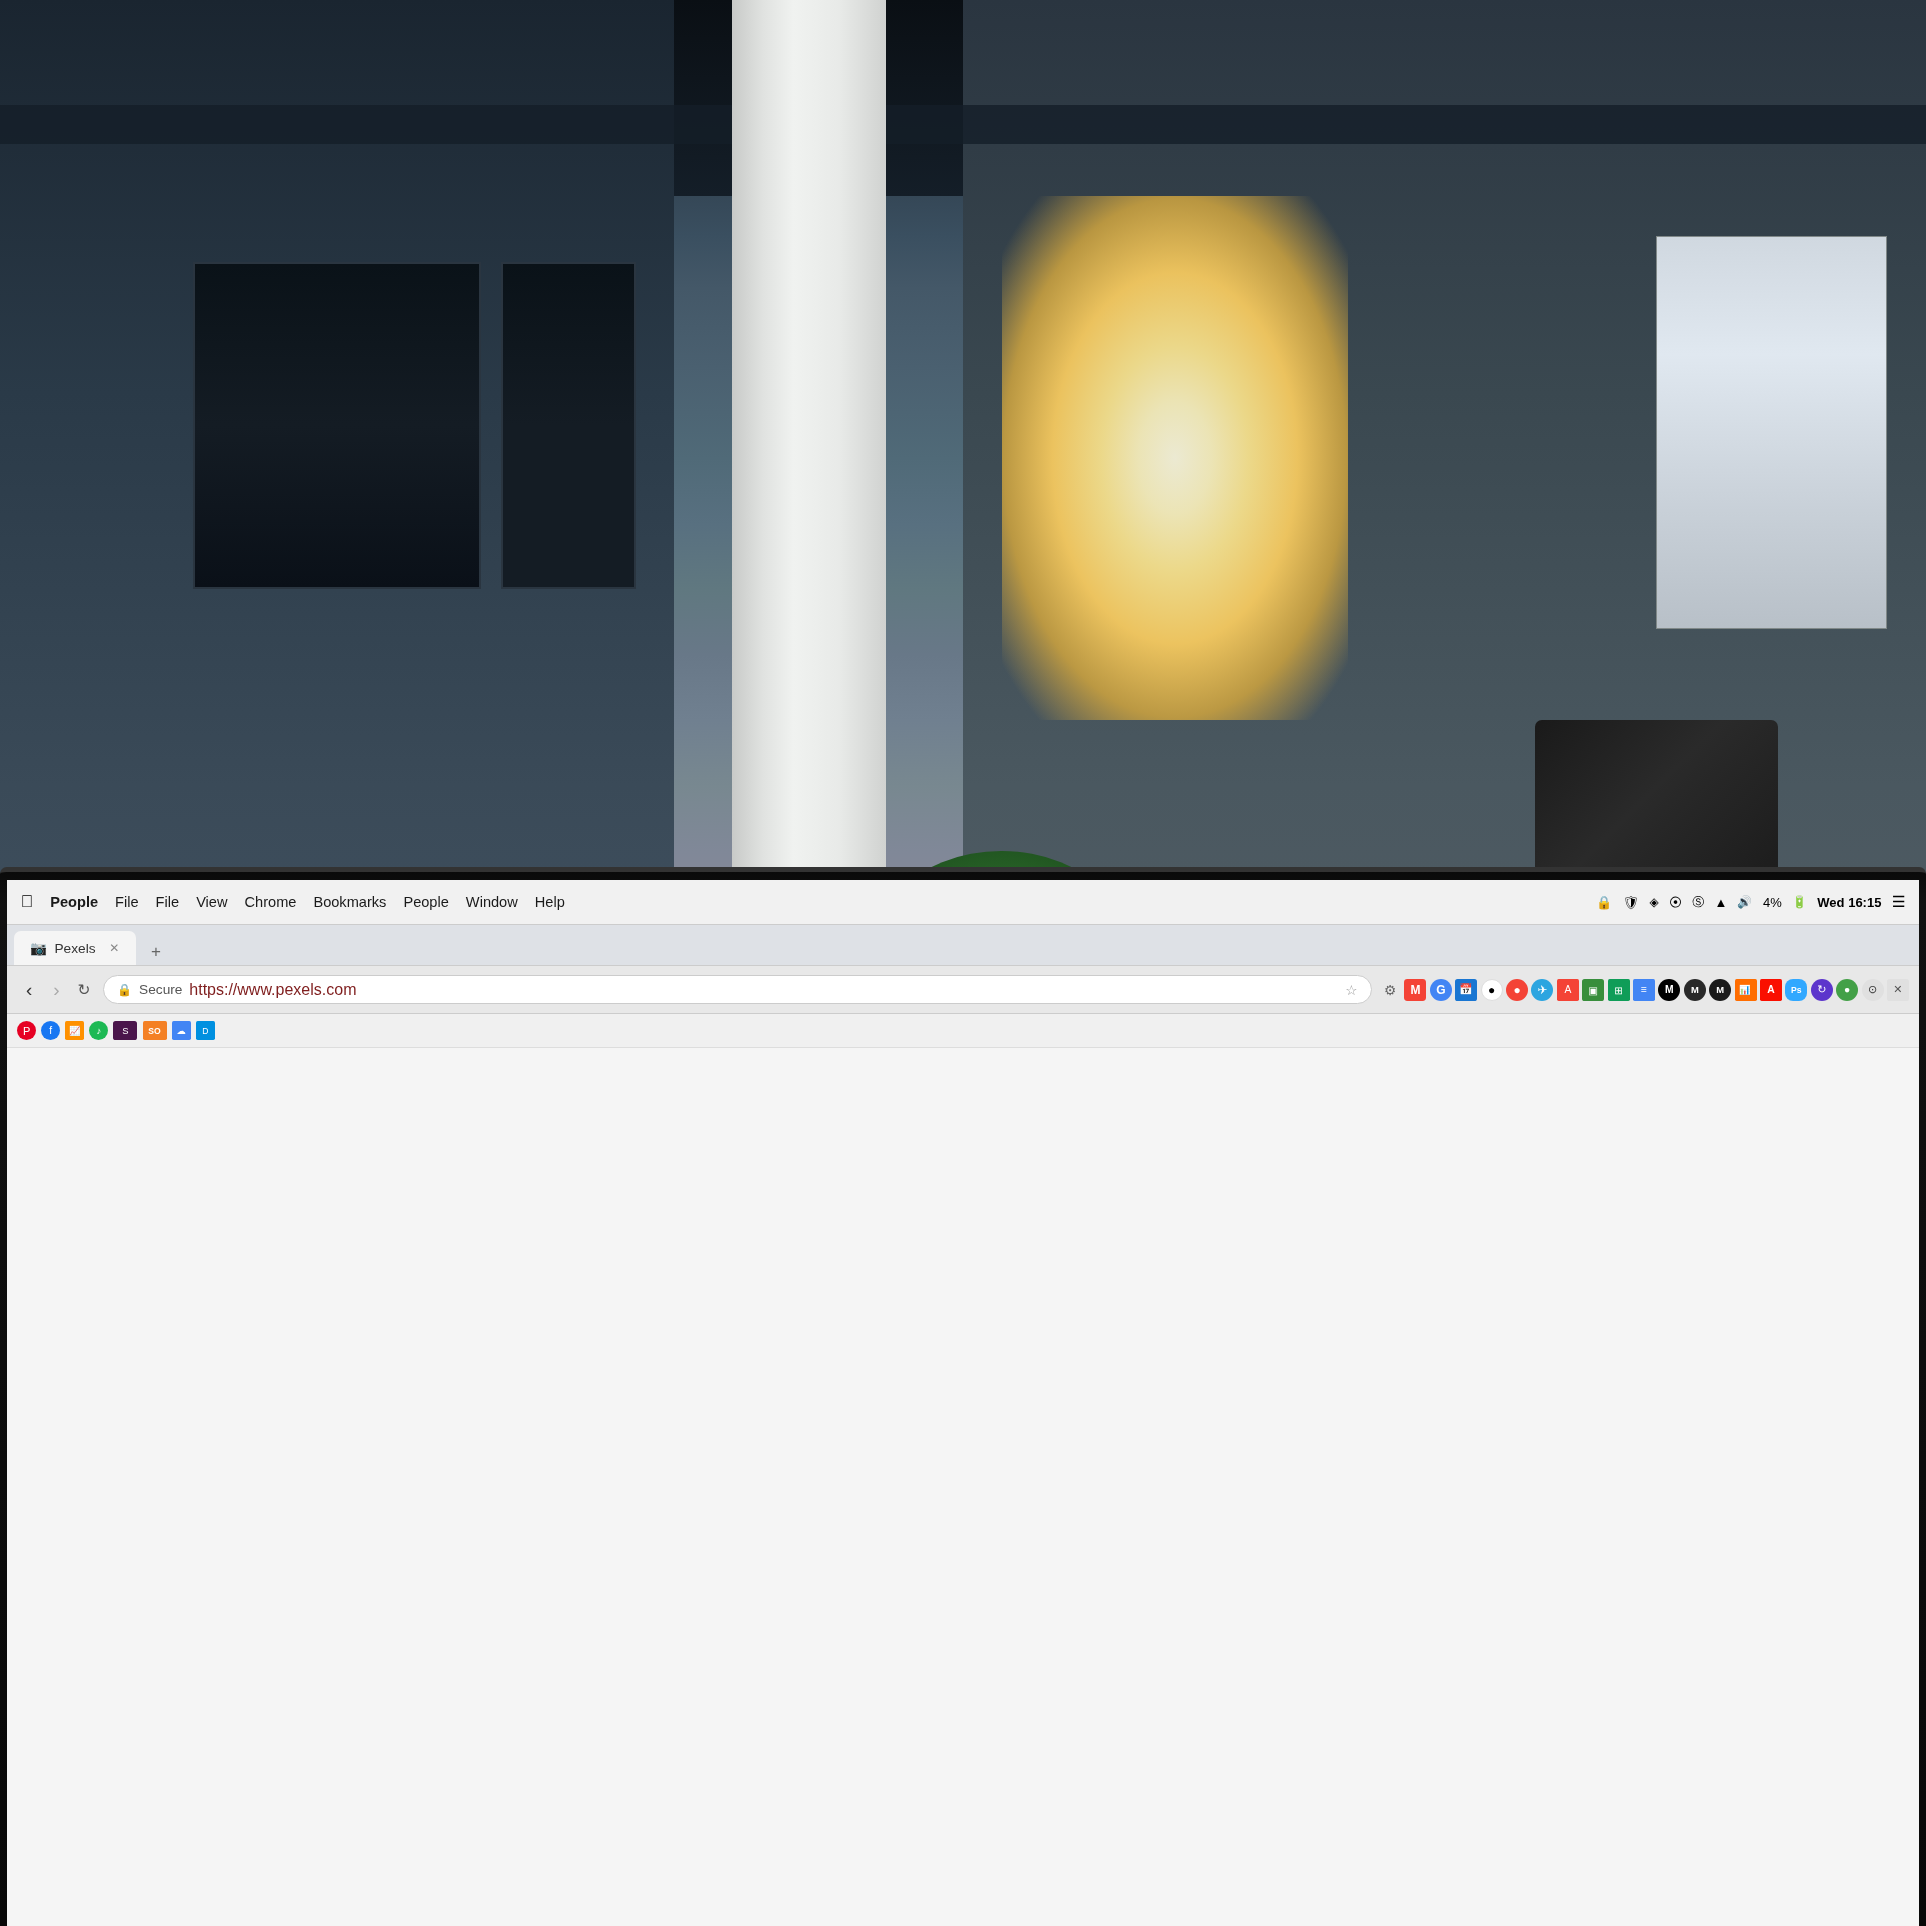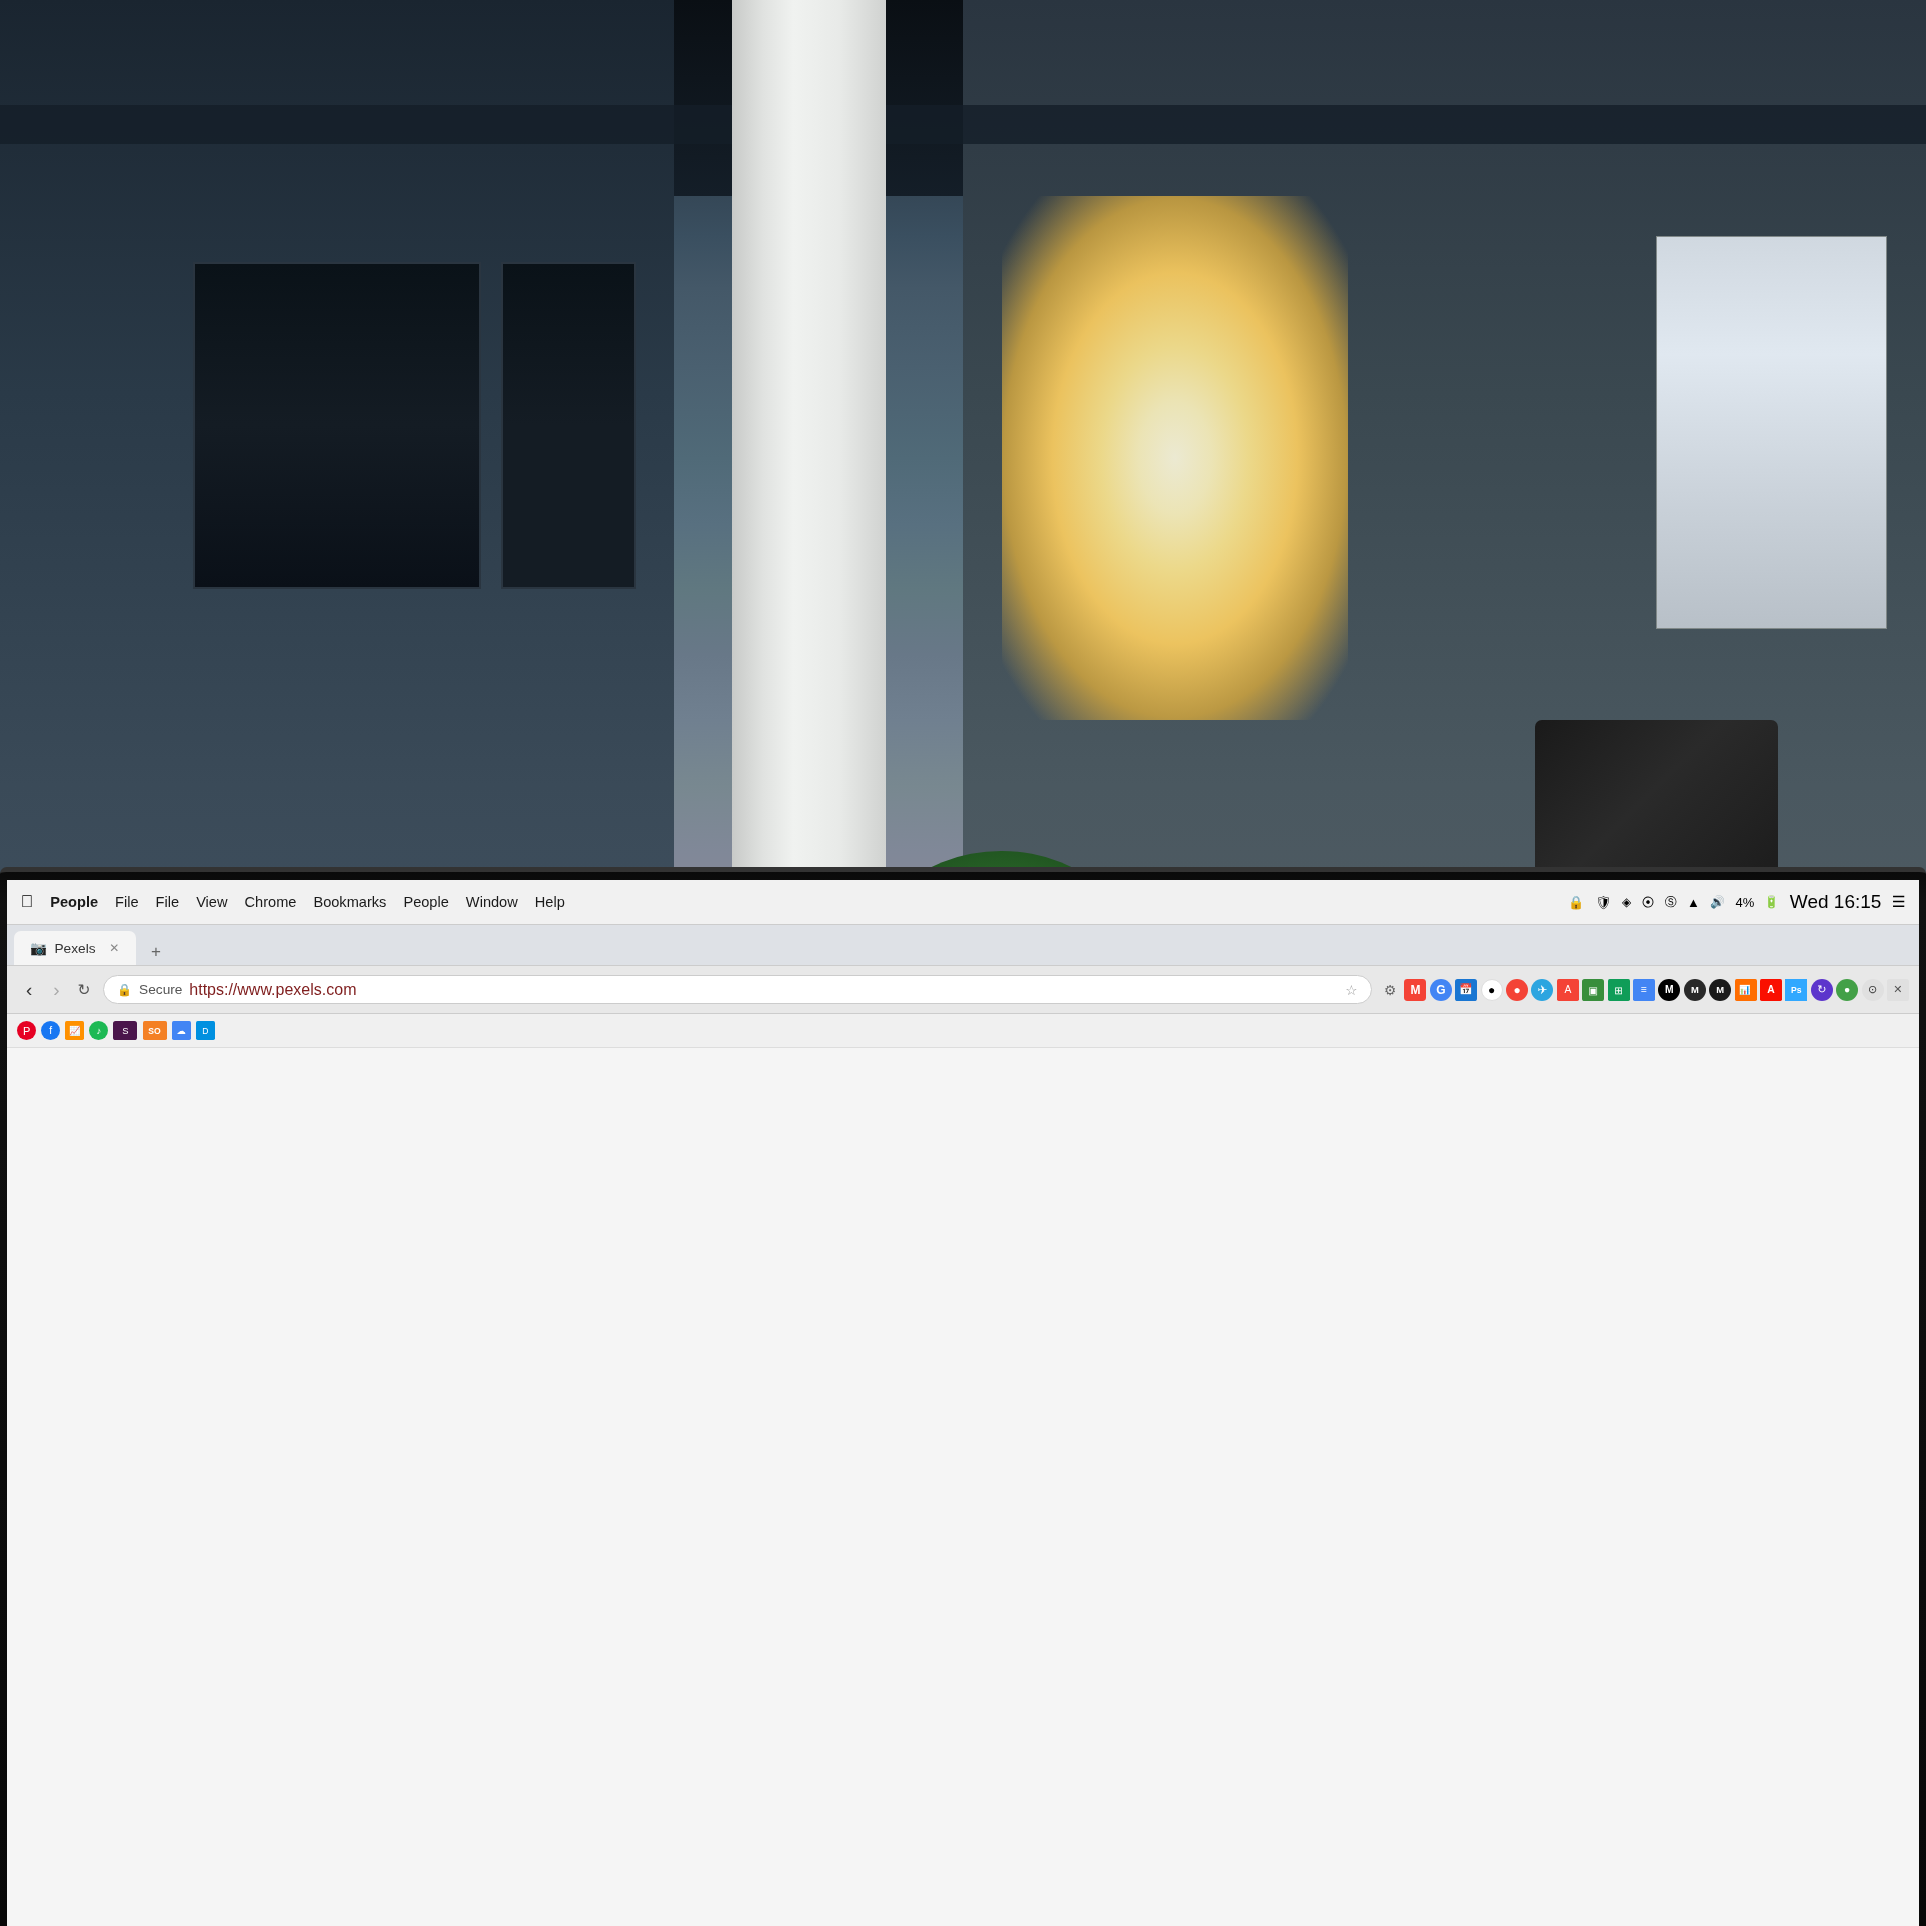--- a/index.html
+++ b/index.html
@@ -248,22 +248,22 @@
 
     .menubar-right {
       margin-left: auto;
       display: flex;
       align-items: center;
       gap: 10.3px;
       font-size: 13.7px;
     }
 
     .menubar-time {
-      font-size: 19px;
-      font-weight: 400;
+      font-size: 13px;
+      font-weight: 700;
     }
 
     
     .browser-toolbar {
       width: 100%;
       height: 48px;
       background: #e8e8e8;
       display: flex;
       align-items: center;
       padding: 0 10.3px;
@@ -561,21 +561,21 @@
           <div class="ext-icon" style="background:#2ca5e0; color:white; border-radius:50%;">✈</div>
           <div class="ext-icon ext-red" style="font-size:10.3px; border-radius:1.7px;">A</div>
           <div class="ext-icon" style="background:#388e3c; color:white; border-radius:2.6px; font-size:10.3px;">▣</div>
           <div class="ext-icon" style="background:#0f9d58; color:white; font-size:10.3px; border-radius:1.7px;">⊞</div>
           <div class="ext-icon" style="background:#4285f4; color:white; font-size:10.3px; border-radius:1.7px;">≡</div>
           <div class="ext-icon" style="background:#000; color:white; font-size:10.3px; font-weight:bold; border-radius:50%;">M</div>
           <div class="ext-icon" style="background:#292929; color:white; font-size:9.4px; font-weight:bold; border-radius:50%;">M</div>
           <div class="ext-icon" style="background:#1a1a1a; color:white; font-size:9.4px; font-weight:bold; border-radius:50%;">M</div>
           <div class="ext-icon" style="background:#ff6d00; color:white; font-size:9.4px; border-radius:1.7px;">📊</div>
           <div class="ext-icon" style="background:#fa0f00; color:white; font-size:10.3px; border-radius:1.7px; font-weight:bold;">A</div>
-          <div class="ext-icon" style="background:#31a8ff; color:white; font-size:8.6px; font-weight:bold; border-radius:0;">Ps</div>
+          <div class="ext-icon" style="background:#31a8ff; color:white; font-size:8.6px; font-weight:bold; border-radius:8px;">Ps</div>
           <div class="ext-icon" style="background:#5c35cc; color:white; font-size:11px; border-radius:50%;">↻</div>
           <div class="ext-icon" style="background:#43a047; color:white; font-size:10.3px; border-radius:50%;">●</div>
           <div class="ext-icon" style="background:#e0e0e0; color:#333; font-size:11px; border-radius:50%;">⊙</div>
           <div class="ext-icon" style="background:#e0e0e0; color:#555; font-size:11px; border-radius:2.6px;">✕</div>
         </div>
       </div>
 
       <div class="bookmarks-bar">
         <div class="bookmark-icon" style="background:#e60023; color:white; font-size:11px; border-radius:50%;">P</div>
         <div class="bookmark-icon" style="background:#1877f2; color:white; font-size:10.3px; border-radius:50%;">f</div>

